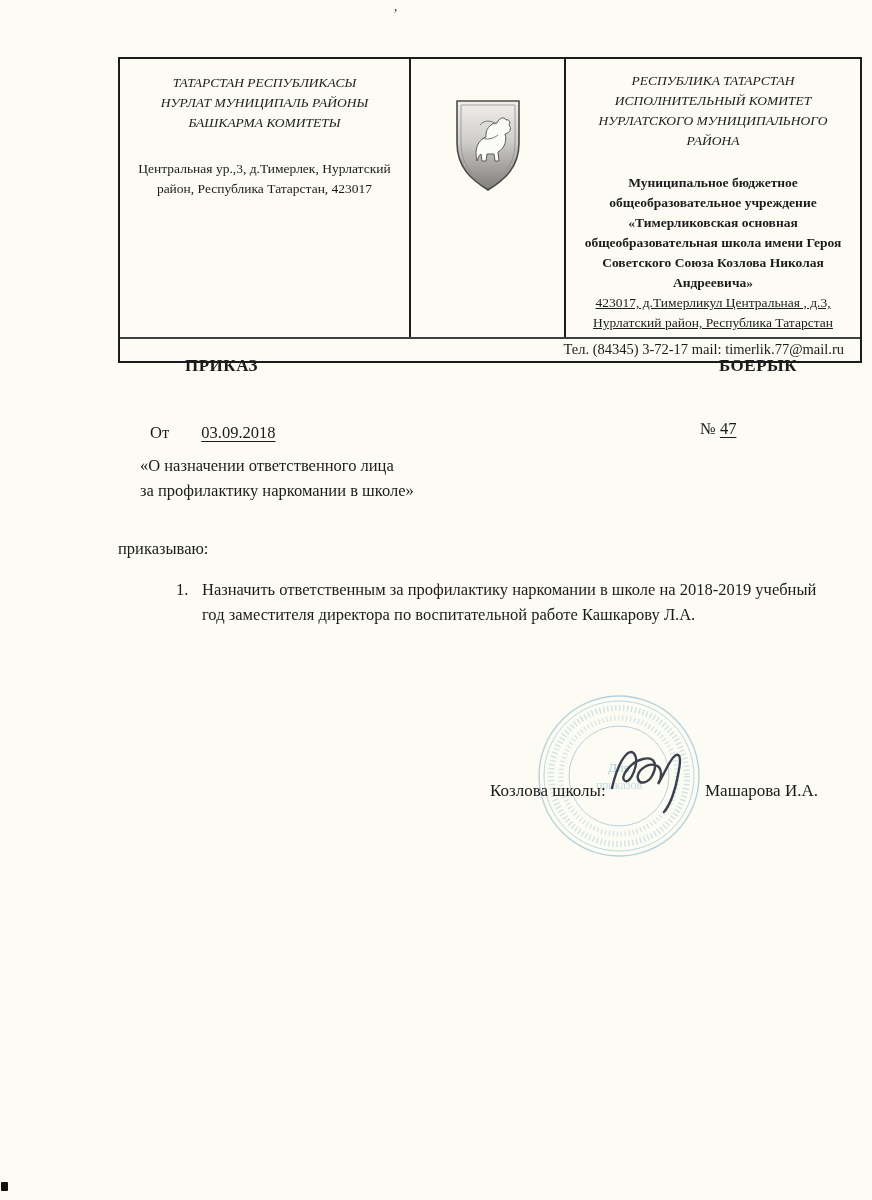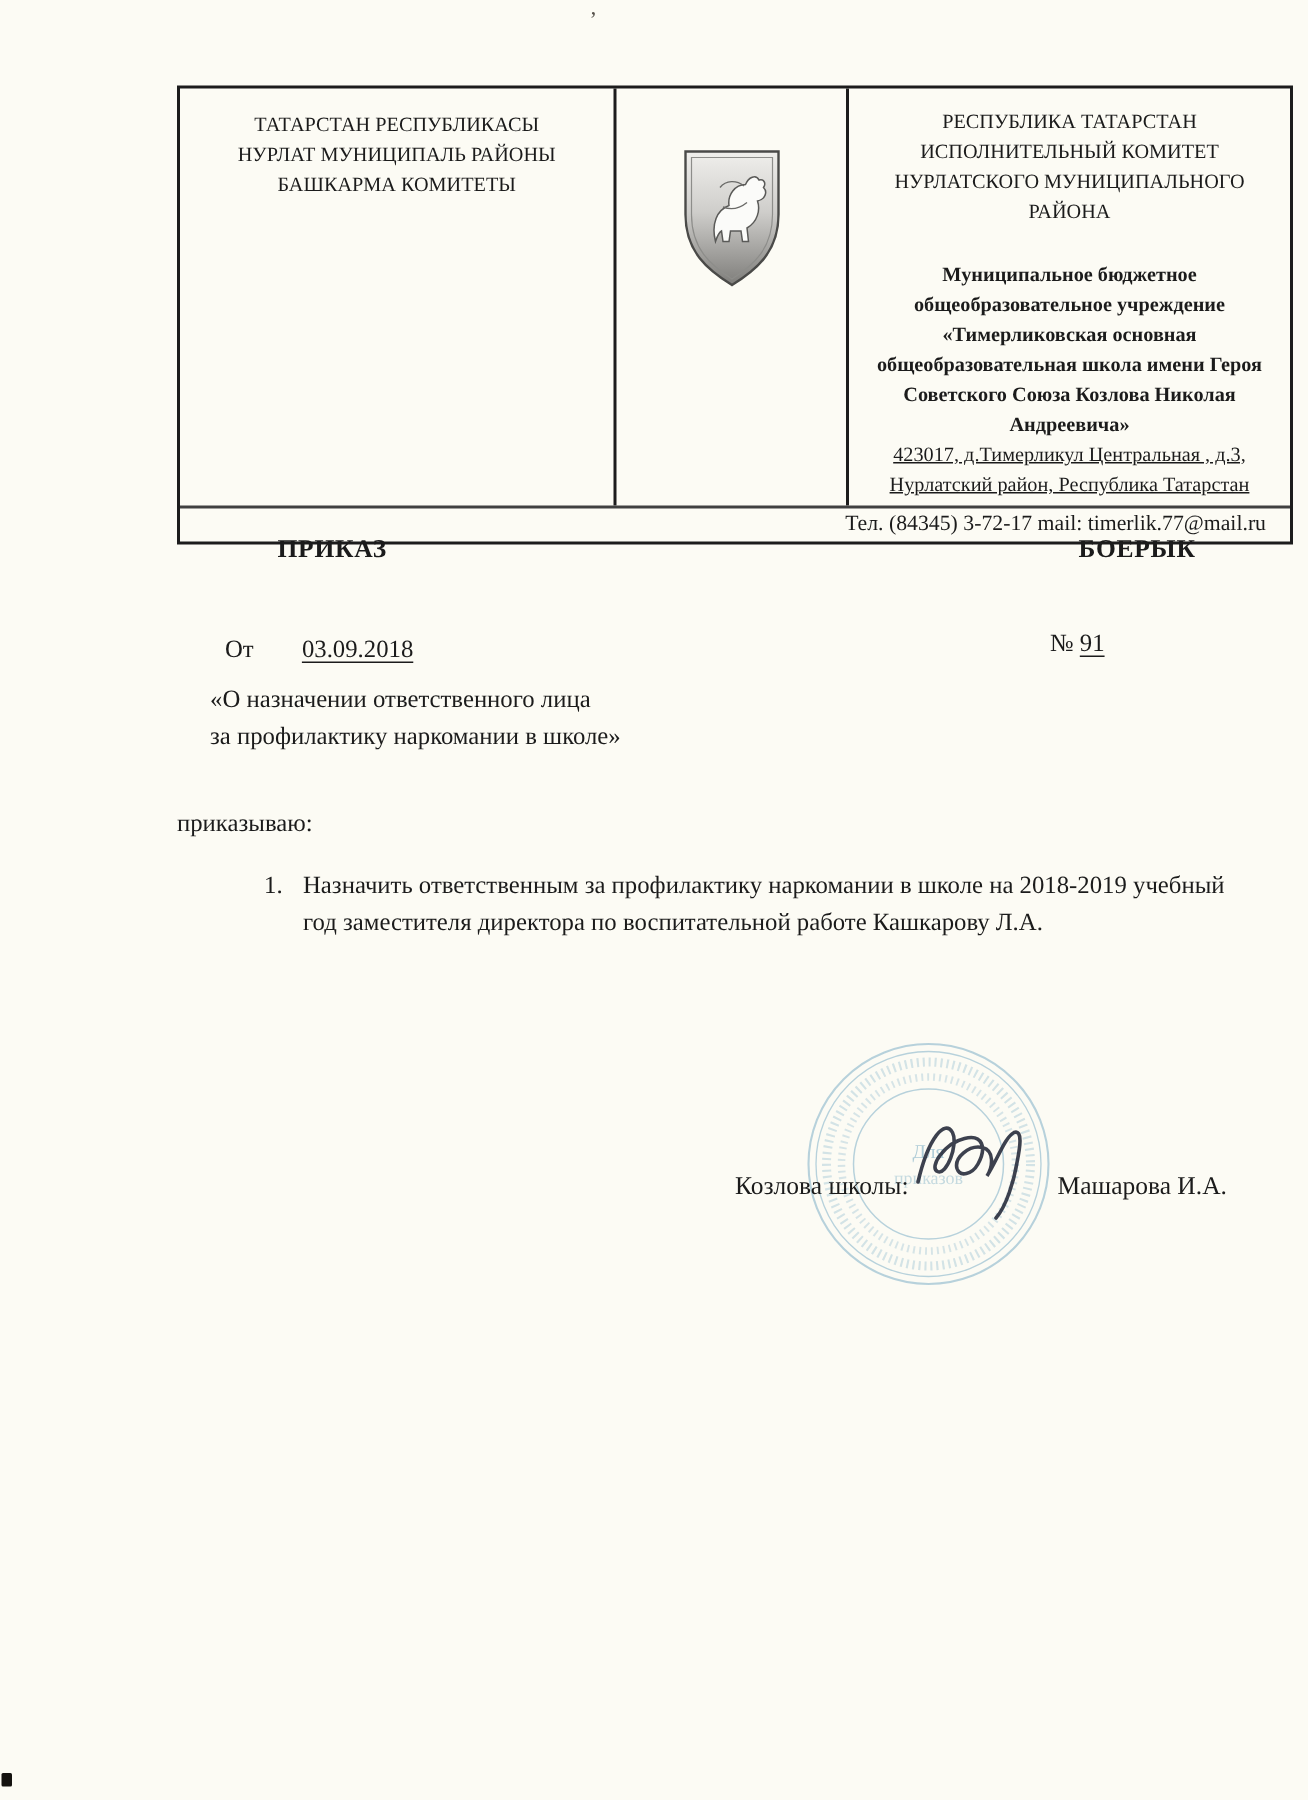--- a/index.html
+++ b/index.html
@@ -18,21 +18,21 @@
   .letterhead{
     position:absolute;left:118px;top:57px;width:740px;
     border:2px solid #1c1c1c;
     display:grid;
     grid-template-columns:291px 155px 1fr;
     background:#fcfbf4;
   }
   .lh-cell{min-height:260px;padding:8px 6px 4px 6px;box-sizing:border-box;text-align:center;font-size:13.5px;line-height:1.48;}
   .lh-left{border-right:2px solid #1c1c1c;}
   .lh-mid{border-right:2px solid #1c1c1c;display:flex;align-items:flex-start;justify-content:center;padding-top:36px;}
-  .lh-org{margin-top:6px;}
+  .lh-org{margin-top:6px;font-style:italic;}
   .lh-school{font-weight:bold;margin-top:26px;}
   .lh-left .lh-school{margin-top:30px;}
   .lh-left .lh-addr{margin-top:26px;}
   .lh-right .lh-org{margin-top:4px;}
   .lh-right .lh-school{margin-top:22px;}
   .lh-right .lh-addr{margin-top:0;text-decoration:underline;}
   .lh-contact{
     grid-column:1 / -1;
     border-top:2px solid #404040;
     text-align:right;
@@ -60,20 +60,22 @@
 <div class="page">
 
   <div class="abs artifact-top" style="left:393px;top:6px;">’</div>
   <div class="abs artifact-corner" style="left:1px;top:1182px;"></div>
 
   <div class="letterhead">
     <div class="lh-cell lh-left">
       <div class="ml lh-org">ТАТАРСТАН  РЕСПУБЛИКАСЫ
 НУРЛАТ МУНИЦИПАЛЬ РАЙОНЫ
 БАШКАРМА КОМИТЕТЫ</div>
+      <div class="ml lh-addr">Центральная  ур.,3, д.Тимерлек, Нурлатский
+район, Республика Татарстан, 423017</div>
     </div>
 
     <div class="lh-cell lh-mid">
       <svg width="74" height="98" viewBox="0 0 74 98">
         <defs>
           <linearGradient id="shieldg" x1="0" y1="0" x2="0" y2="1">
             <stop offset="0" stop-color="#f0efec"></stop>
             <stop offset="0.45" stop-color="#cfcecb"></stop>
             <stop offset="1" stop-color="#7e7d7a"></stop>
           </linearGradient>
@@ -105,21 +107,21 @@
 
   <div class="abs order-title" style="left:185px;top:356px;">ПРИКАЗ</div>
   <div class="abs order-title" style="left:719px;top:356px;">БОЕРЫК</div>
 
   <div class="abs body-text" style="left:150px;top:420px;">
     <span>От</span>
     <span class="uline" style="margin-left:28px;">03.09.2018</span>
   </div>
   <div class="abs body-text" style="left:700px;top:416px;">
     <span>№</span>
-    <span class="uline">91</span>
+    <span class="uline">47</span>
   </div>
 
   <div class="abs body-text ml" style="left:140px;top:453px;">«О назначении ответственного лица
 за профилактику наркомании в школе»</div>
 
   <div class="abs body-text centered-block" style="top:536px;">приказываю:</div>
 
   <div class="abs body-text list-item" style="left:176px;top:577px;">
     <span class="list-num">1.</span>
     <span class="list-text">Назначить ответственным за профилактику наркомании в школе на 2018-2019 учебный год заместителя директора по воспитательной работе Кашкарову Л.А.</span>

